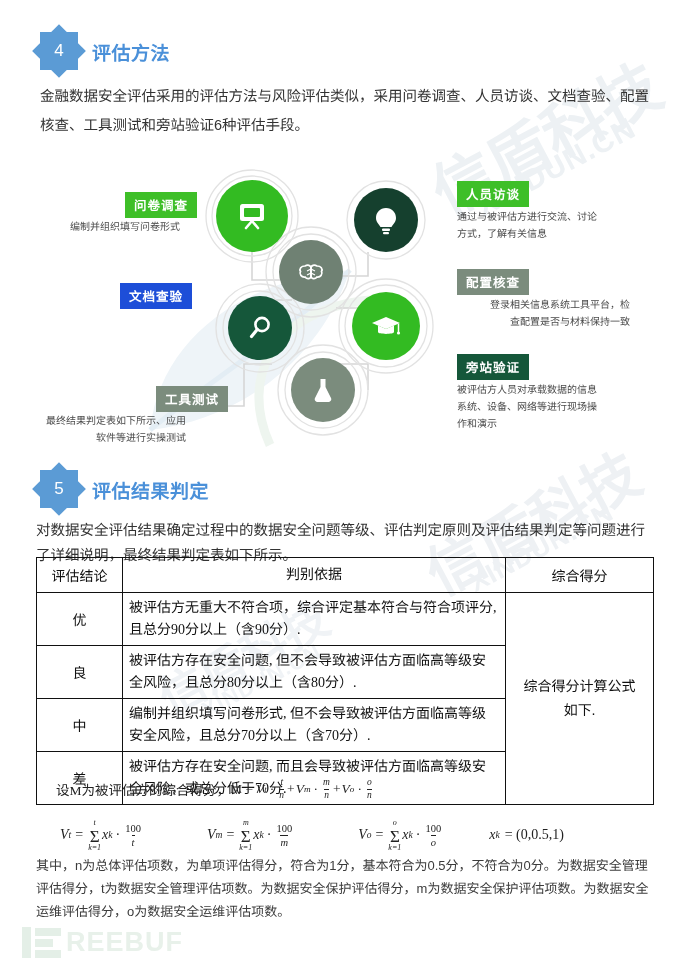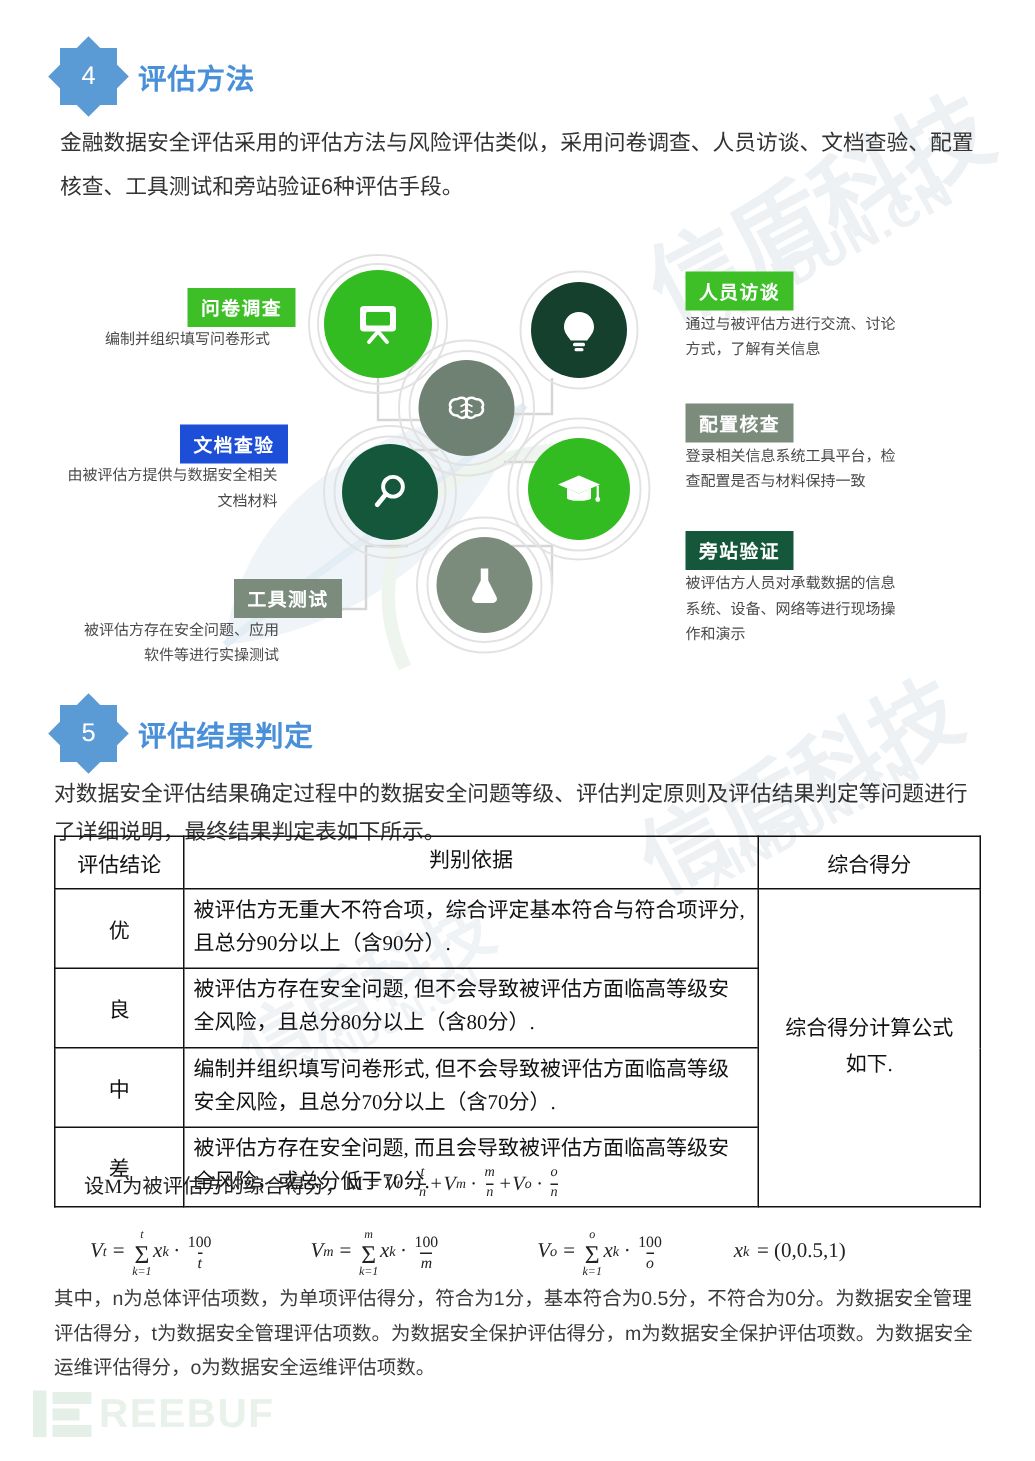--- a/index.html
+++ b/index.html
@@ -317,33 +317,31 @@
     <div class="node" style="left:291px; top:190px; width:64px; height:64px; background:#7b8c7d; z-index:2;">
       <svg width="34" height="34" viewBox="0 0 34 34">
         <path d="M14.5 6 L19.5 6 L19.5 14 L25 25 C 26 27.3, 24.3 29, 22 29 L12 29 C 9.7 29, 8 27.3, 9 25 L14.5 14 Z" fill="#fff"></path>
       </svg>
     </div>
 
     <div class="lbl" style="left:125px; top:24px; background:#3ebf28;">问卷调查</div>
     <div class="desc r" style="left:30px; top:50px; width:150px;">编制并组织填写问卷形式</div>
 
     <div class="lbl" style="left:120px; top:115px; background:#1d4ed8;">文档查验</div>
-    <div class="desc r" style="left:20px; top:141px; width:165px; white-space:pre-line;">由被评估方提供与数据安全相关
-文档材料</div>
 
     <div class="lbl" style="left:128px; top:218px; background:#7b8c7d;margin-left:28px;">工具测试</div>
-    <div class="desc r" style="left:18px; top:244px; width:168px; white-space:pre-line;">被评估方存在安全问题、应用
+    <div class="desc r" style="left:18px; top:244px; width:168px; white-space:pre-line;">最终结果判定表如下所示、应用
 软件等进行实操测试</div>
 
     <div class="lbl" style="left:457px; top:13px; background:#3ebf28;">人员访谈</div>
     <div class="desc" style="left:457px; top:40px; width:185px; white-space:pre-line;">通过与被评估方进行交流、讨论
 方式，了解有关信息</div>
 
     <div class="lbl" style="left:457px; top:101px; background:#7b8c7d;">配置核查</div>
-    <div class="desc" style="left:457px; top:128px; width:185px; white-space:pre-line;">登录相关信息系统工具平台，检
+    <div class="desc" style="left:445px; top:128px; width:185px; white-space:pre-line;text-align:right;">登录相关信息系统工具平台，检
 查配置是否与材料保持一致</div>
 
     <div class="lbl" style="left:457px; top:186px; background:#15573a;">旁站验证</div>
     <div class="desc" style="left:457px; top:213px; width:185px; white-space:pre-line;">被评估方人员对承载数据的信息
 系统、设备、网络等进行现场操
 作和演示</div>
   </div>
 
   <div class="sec-head" style="left:36px; top:466px;">
     <div class="burst">

